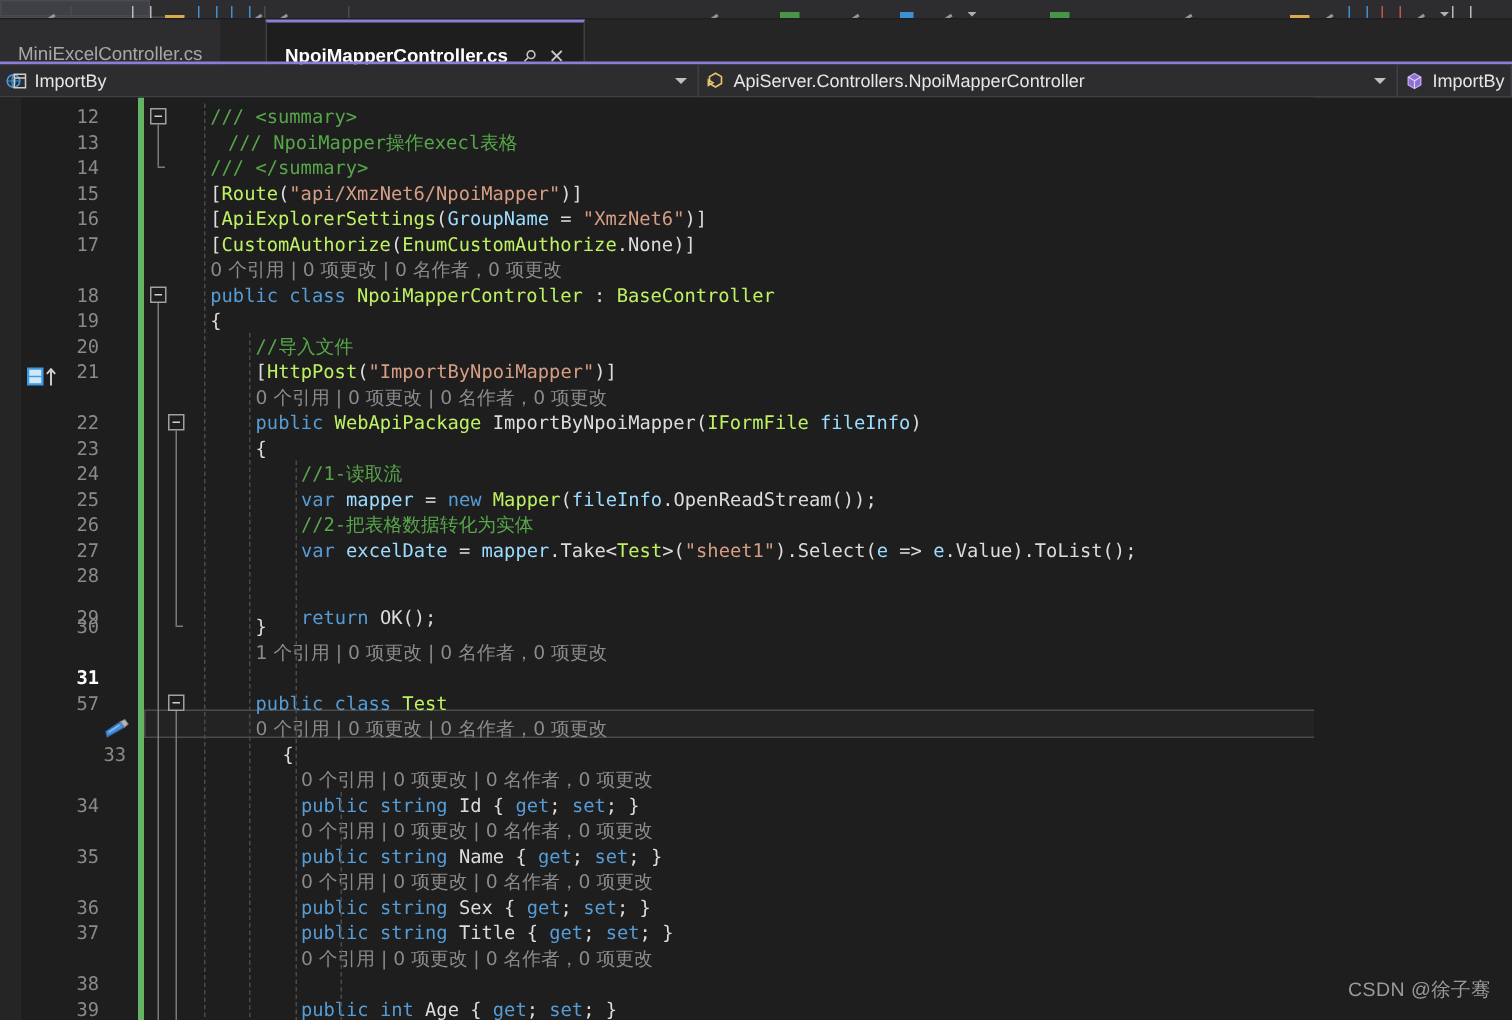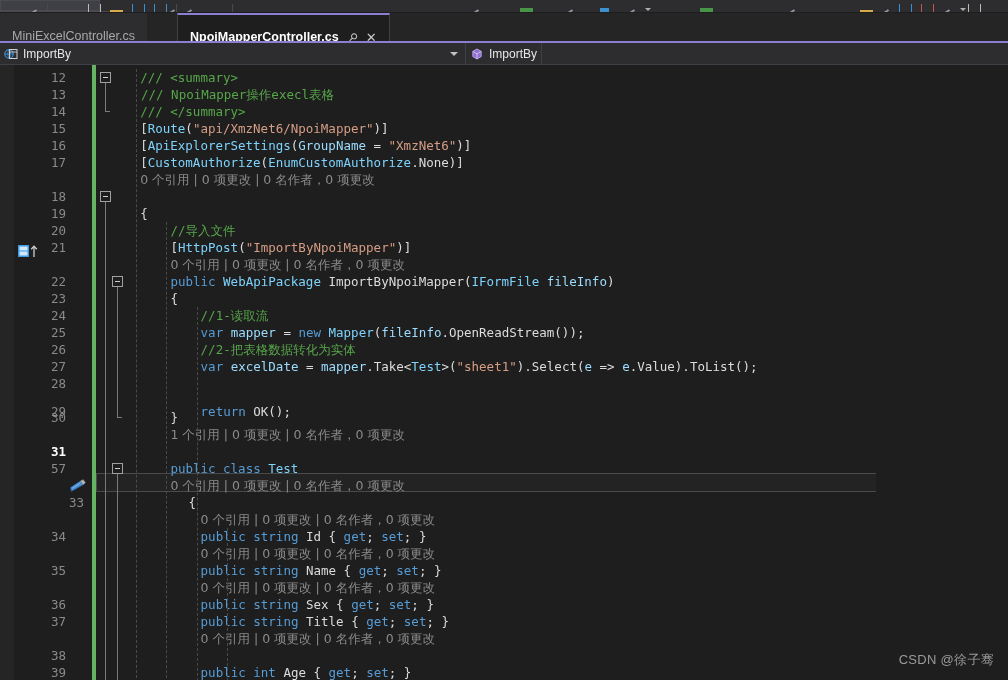--- a/index.html
+++ b/index.html
@@ -130,21 +130,21 @@
   .cl {
     position: absolute;
     font-size: 12.5px; line-height: 17px;
     white-space: pre;
     color: #8b8b8b;
     font-family: "DejaVu Sans", sans-serif;
   }
 
   
   .kw  { color: #569cd6; }
-  .typ { color: #7dd3fc; }
+  .typ { color: #bef264; }
   .str { color: #d69d85; }
   .cmt { color: #57a64a; }
   .doc { color: #57a64a; }
   .xml { color: #57a64a; }
   .idn { color: #9cdcfe; }
   .pln { color: #dcdcdc; }
   .mth { color: #dcdcdc; }
   .prp { color: #dcdcdc; }
 
   
@@ -270,20 +270,30 @@
       <svg width="14" height="14" viewBox="0 0 14 14">
         <circle cx="5" cy="7" r="4.2" fill="none" stroke="#3f9ae0" stroke-width="1.1"></circle>
         <path d="M0.8 7h8.4M5 2.8c1.5 1.6 1.5 6.8 0 8.4M5 2.8c-1.5 1.6-1.5 6.8 0 8.4" fill="none" stroke="#3f9ae0" stroke-width=".8"></path>
         <rect x="5.5" y="2.5" width="7.5" height="9" fill="none" stroke="#d0d0d0" stroke-width="1"></rect>
         <path d="M5.5 5h7.5" stroke="#d0d0d0" stroke-width=".9"></path>
       </svg>
     </span>
     <span class="nv-label">ImportBy</span>
     <span class="nav-arrow"></span>
   </div>
+  <div class="nav-combo" id="nav-type">
+    <span class="nv-ico">
+      <svg width="14" height="14" viewBox="0 0 14 14">
+        <path d="M7 1.8l4 2.3v4.6L7 11l-4-2.3V4.1z" fill="none" stroke="#e8c36a" stroke-width="1.1"></path>
+        <path d="M2.2 6.2l3.2 1.9-3.2 1.8z" fill="none" stroke="#e8c36a" stroke-width="1"></path>
+      </svg>
+    </span>
+    <span class="nv-label">ApiServer.Controllers.NpoiMapperController</span>
+    <span class="nav-arrow"></span>
+  </div>
   <div class="nav-combo" id="nav-member">
     <span class="nv-ico">
       <svg width="14" height="14" viewBox="0 0 14 14">
         <path d="M7 2l4.2 2.4v5.2L7 12l-4.2-2.4V4.4z" fill="#8f6fd0" stroke="#c0a8ee" stroke-width=".9"></path>
         <path d="M2.8 4.4L7 6.9l4.2-2.5M7 6.9V12" fill="none" stroke="#ddd0f6" stroke-width=".8"></path>
       </svg>
     </span>
     <span class="nv-label">ImportBy</span>
   </div>
 </div>
@@ -312,41 +322,42 @@
     </svg>
   </div>
 
   <div id="lines">
       <div class="row" style="top: 4px;">
         <span class="lnum" style="top: 0px;">12</span>
         <span class="code" style="left: 140.2px;"><span class="doc">/// </span><span class="xml">&lt;summary&gt;</span></span>
       </div>
       <div class="row" style="top: 21px;">
         <span class="lnum" style="top: 0px;">13</span>
-        <span class="code" style="left: 141px; text-align: center;"><span class="doc">/// NpoiMapper操作execl表格</span></span>
+        <span class="code" style="left: 152px; text-align: center;"><span class="doc">/// NpoiMapper操作execl表格</span></span>
       </div>
       <div class="row" style="top: 38px;">
         <span class="lnum" style="top: 0px;">14</span>
         <span class="code" style="left: 140.2px;"><span class="doc">/// </span><span class="xml">&lt;/summary&gt;</span></span>
       </div>
       <div class="row" style="top: 55px;">
         <span class="lnum" style="top: 0px;">15</span>
         <span class="code" style="left: 140.2px;"><span class="pln">[</span><span class="typ">Route</span><span class="pln">(</span><span class="str">"api/XmzNet6/NpoiMapper"</span><span class="pln">)]</span></span>
       </div>
       <div class="row" style="top: 72px;">
         <span class="lnum" style="top: 0px;">16</span>
         <span class="code" style="left: 140.2px;"><span class="pln">[</span><span class="typ">ApiExplorerSettings</span><span class="pln">(</span><span class="idn">GroupName</span><span class="pln"> = </span><span class="str">"XmzNet6"</span><span class="pln">)]</span></span>
       </div>
       <div class="row" style="top: 89px;">
         <span class="lnum" style="top: 0px;">17</span>
         <span class="code" style="left: 140.2px;"><span class="pln">[</span><span class="typ">CustomAuthorize</span><span class="pln">(</span><span class="typ">EnumCustomAuthorize</span><span class="pln">.</span><span class="prp">None</span><span class="pln">)]</span></span>
       </div>
       <div class="cl" style="top: 106px; left: 140.2px;">0 个引用 | 0 项更改 | 0 名作者，0 项更改</div>
       <div class="row" style="top: 123px;">
         <span class="lnum" style="top: 0px;">18</span>
+        <span class="code" style="left: 140.2px;"><span class="kw">public class </span><span class="typ">NpoiMapperController</span><span class="pln"> : </span><span class="typ">BaseController</span></span>
       </div>
       <div class="row" style="top: 140px;">
         <span class="lnum" style="top: 0px;">19</span>
         <span class="code" style="left: 140.2px;"><span class="pln">{</span></span>
       </div>
       <div class="row" style="top: 157px;">
         <span class="lnum" style="top: 0px;">20</span>
         <span class="code" style="left: 170.4px;"><span class="cmt">//导入文件</span></span>
       </div>
       <div class="row" style="top: 174px;">

